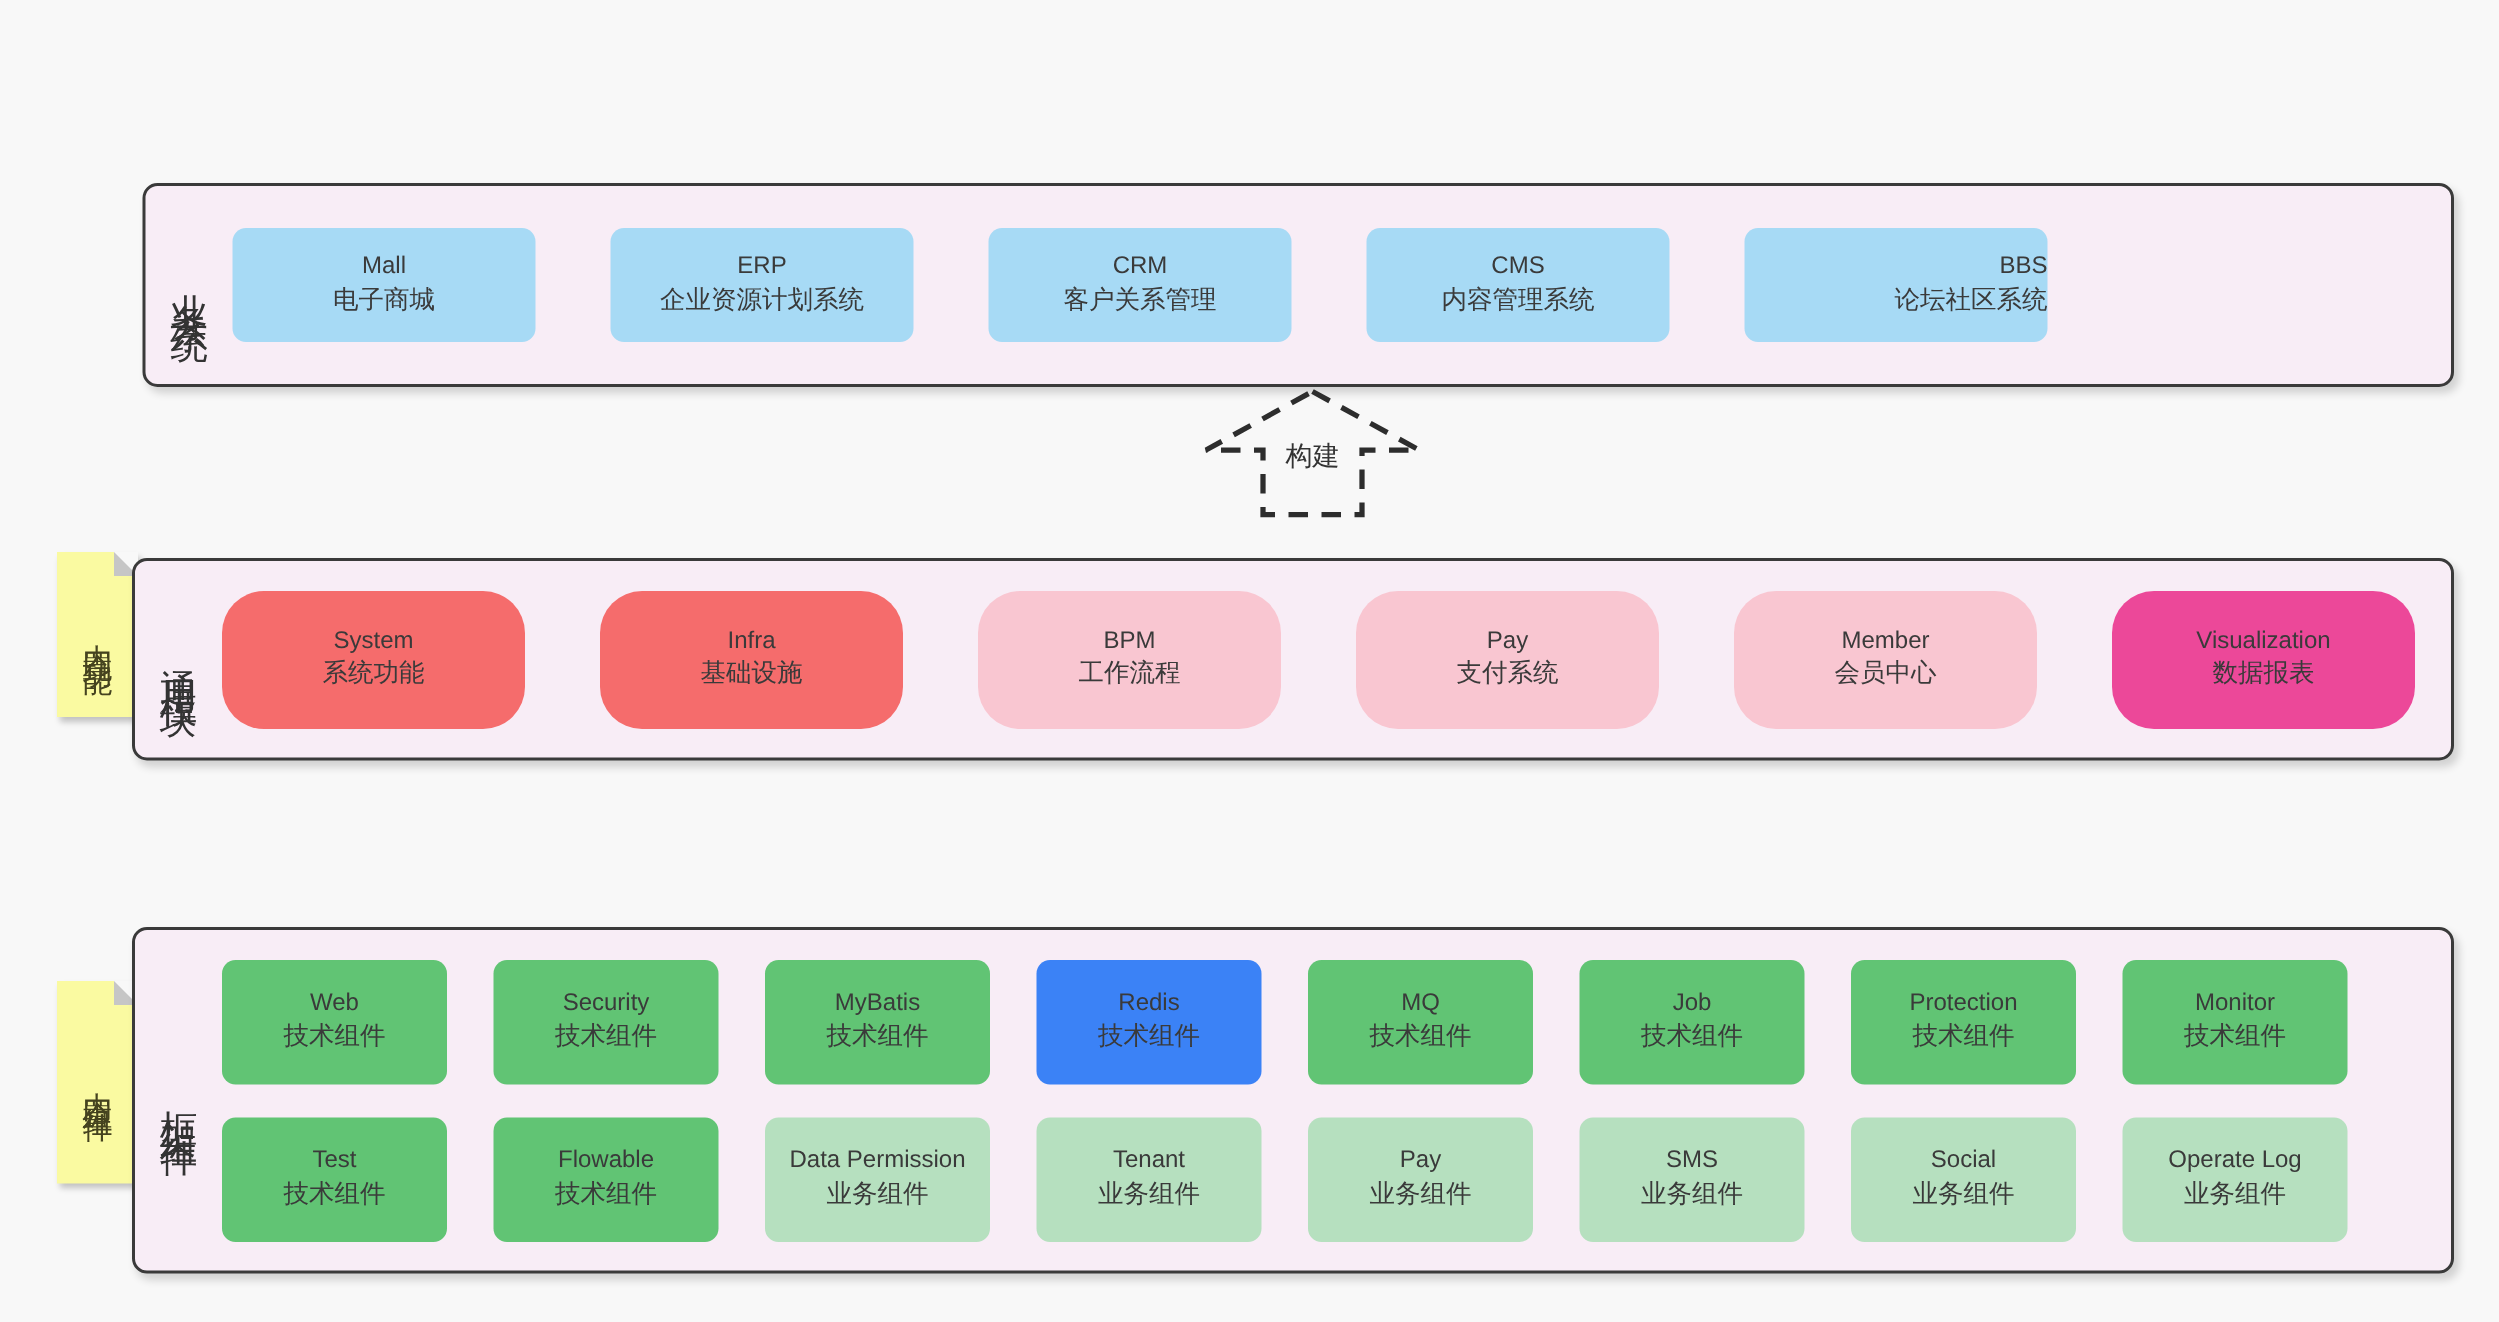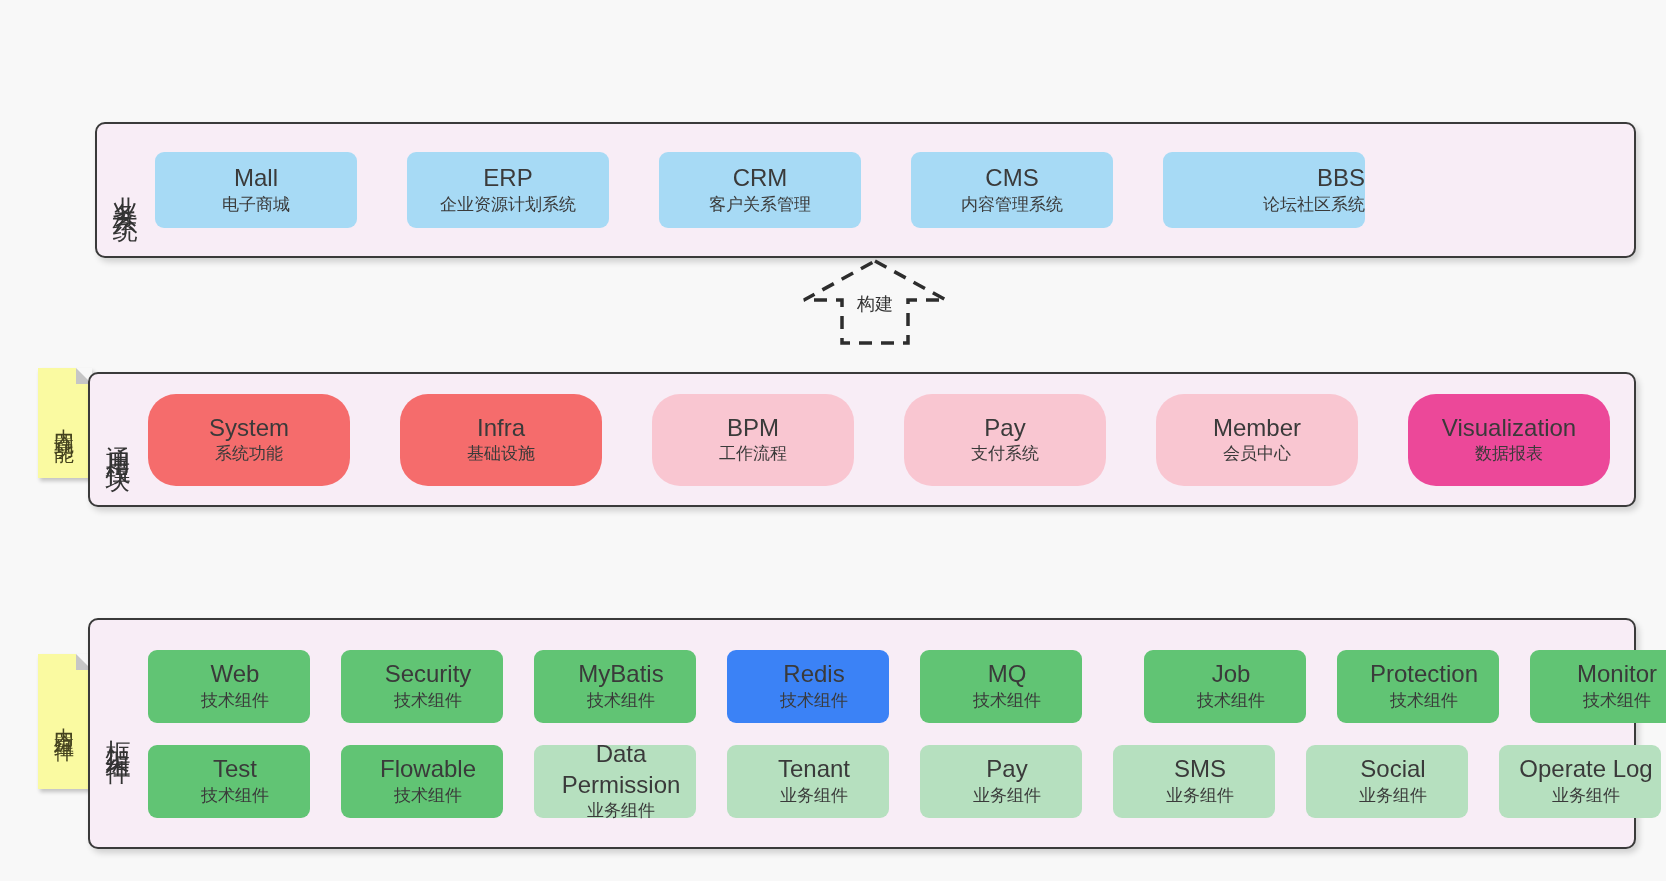--- a/index.html
+++ b/index.html
@@ -40,22 +40,22 @@
   #band-2 .box-row { gap:31px; }
 
   .arch-box {
     display:flex; flex-direction:column; align-items:center; justify-content:center;
     text-align:center;
     border-radius:9px;
     flex:none;
   }
   #band-0 .arch-box { width:202px; height:76px; }
   #band-1 .arch-box { width:202px; height:92px;border-radius:28px; }
-  #band-2 .arch-box { width:150px; height:73px;padding-left:12px; }
-  .box-title { font-size:24px; line-height:1.28; }
+  #band-2 .arch-box { width:150px; height:83px; }
+  .box-title { font-size:16px; line-height:1.28; }
   .box-sub   { font-size:17px; line-height:1.35; }
 
   
   .sticky {
     position:absolute; left:38px; width:54px;
     background:#fafaa1;
     box-shadow:2px 3px 4px rgba(0,0,0,0.22);
     display:flex; align-items:center; justify-content:center;
     writing-mode:vertical-rl; text-orientation:upright;
     font-size:20px; letter-spacing:5px; color:#45431f;
@@ -178,21 +178,21 @@
             <div class="box-sub">技术组件</div>
           </div>
           <div class="arch-box" style="background: #3b82f6;">
             <div class="box-title">Redis</div>
             <div class="box-sub">技术组件</div>
           </div>
           <div class="arch-box" style="background: rgb(97, 196, 116);">
             <div class="box-title">MQ</div>
             <div class="box-sub">技术组件</div>
           </div>
-          <div class="arch-box" style="background: rgb(97, 196, 116); margin-left: 31px;">
+          <div class="arch-box" style="background: rgb(97, 196, 116);">
             <div class="box-title">Job</div>
             <div class="box-sub">技术组件</div>
           </div>
           <div class="arch-box" style="background: rgb(97, 196, 116);">
             <div class="box-title">Protection</div>
             <div class="box-sub">技术组件</div>
           </div>
           <div class="arch-box" style="background: rgb(97, 196, 116);">
             <div class="box-title">Monitor</div>
             <div class="box-sub">技术组件</div>

